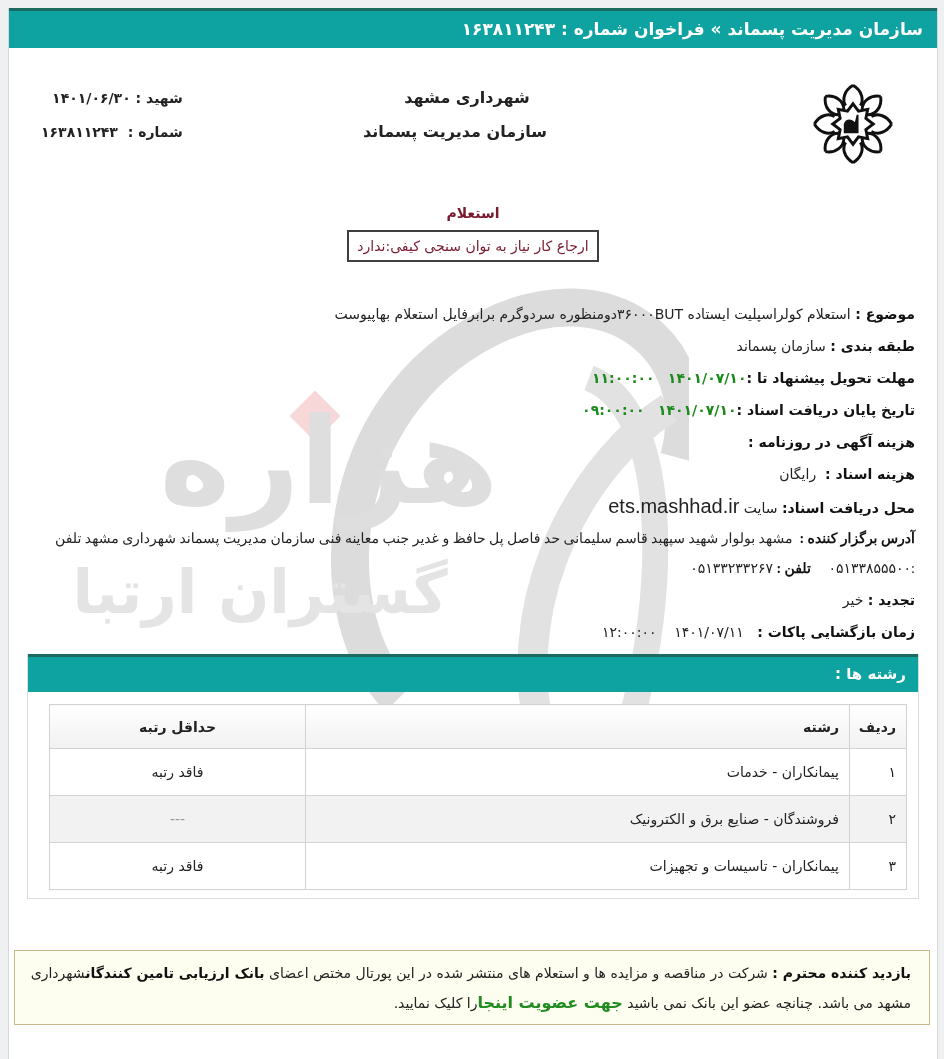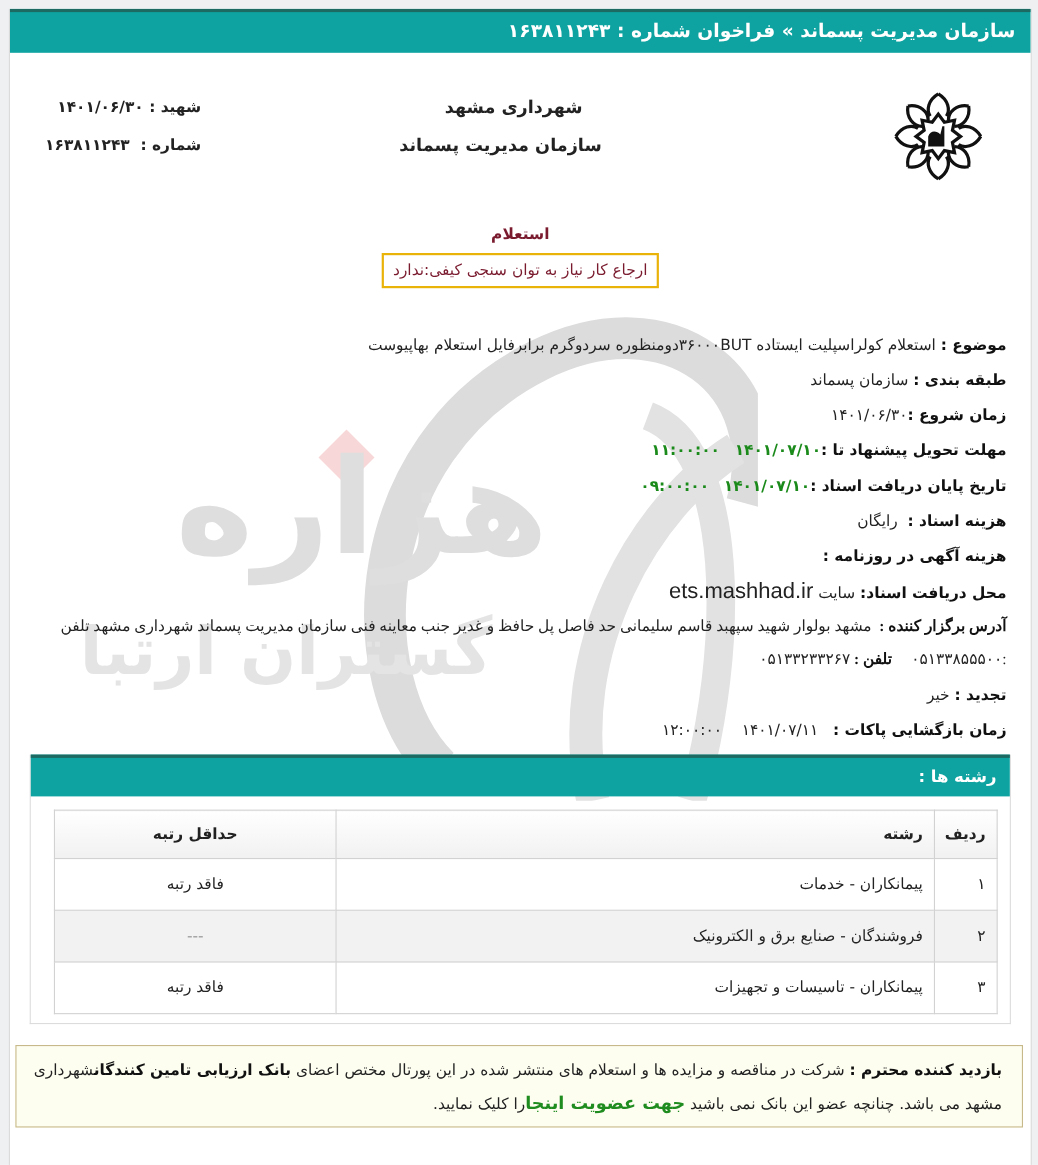--- a/index.html
+++ b/index.html
@@ -56,21 +56,21 @@
       font-weight: bold; font-size: 14px;
     }
     .meta-block div { height: 34px; line-height: 24px; white-space: nowrap; }
 
     .title-area { text-align: center; margin-top: 2px; }
     .inquiry-title {
       color: #7a1a2e; font-weight: bold; font-size: 14px; line-height: 26px;
     }
     .inquiry-box {
       display: inline-block;
-      border: 2px solid #eab308;
+      border: 2px solid #404040;
       color: #7a1a2e;
       font-size: 14px;
       padding: 2px 8px;
       margin-top: 4px;
       line-height: 24px;
     }
 
     .details { padding: 36px 22px 0 10px; font-size: 14px; }
     .row { line-height: 32px; white-space: nowrap; }
     .row .lbl { font-weight: bold; color: #111; text-align: right; }
@@ -185,37 +185,34 @@
     <div class="details">
       <div class="row">
         <span class="lbl">موضوع :</span>
         <span class="val">استعلام کولراسپلیت ایستاده ۳۶۰۰۰BUTدومنظوره سردوگرم برابرفایل استعلام بهاپیوست</span>
       </div>
       <div class="row">
         <span class="lbl">طبقه بندی :</span>
         <span class="val">سازمان پسماند</span>
       </div>
       <div class="row">
-        <span class="lbl">زمان شروع :</span><span class="val">۱۴۰۱/۰۶/۳۰</span>
-      </div>
-      <div class="row">
         <span class="lbl">مهلت تحویل پیشنهاد تا :</span><span class="green">۱۴۰۱/۰۷/۱۰</span>
         &nbsp;&nbsp;<span class="green">۱۱:۰۰:۰۰</span>
       </div>
       <div class="row">
         <span class="lbl">تاریخ پایان دریافت اسناد :</span><span class="green">۱۴۰۱/۰۷/۱۰</span>
         &nbsp;&nbsp;<span class="green">۰۹:۰۰:۰۰</span>
       </div>
       <div class="row">
+        <span class="lbl">هزینه آگهی در روزنامه :</span>
+        <span class="val"></span>
+      </div>
+      <div class="row">
         <span class="lbl">هزینه اسناد :</span>
         &nbsp;<span class="val">رایگان</span>
-      </div>
-      <div class="row">
-        <span class="lbl">هزینه آگهی در روزنامه :</span>
-        <span class="val"></span>
       </div>
       <div class="row">
         <span class="lbl">محل دریافت اسناد:</span>
         <span class="val">سایت</span>
         <span class="val latin">ets.mashhad.ir</span>
       </div>
       <div class="row wrap">
         <span class="lbl">آدرس برگزار کننده :</span>
         &nbsp;<span class="val">مشهد بولوار شهید سپهبد قاسم سلیمانی حد فاصل پل حافظ و غدیر جنب معاینه فنی سازمان مدیریت پسماند شهرداری مشهد تلفن :</span><span class="val">۰۵۱۳۳۸۵۵۵۰۰</span>
         &nbsp;&nbsp;&nbsp;&nbsp;<span class="lbl">تلفن :</span>

